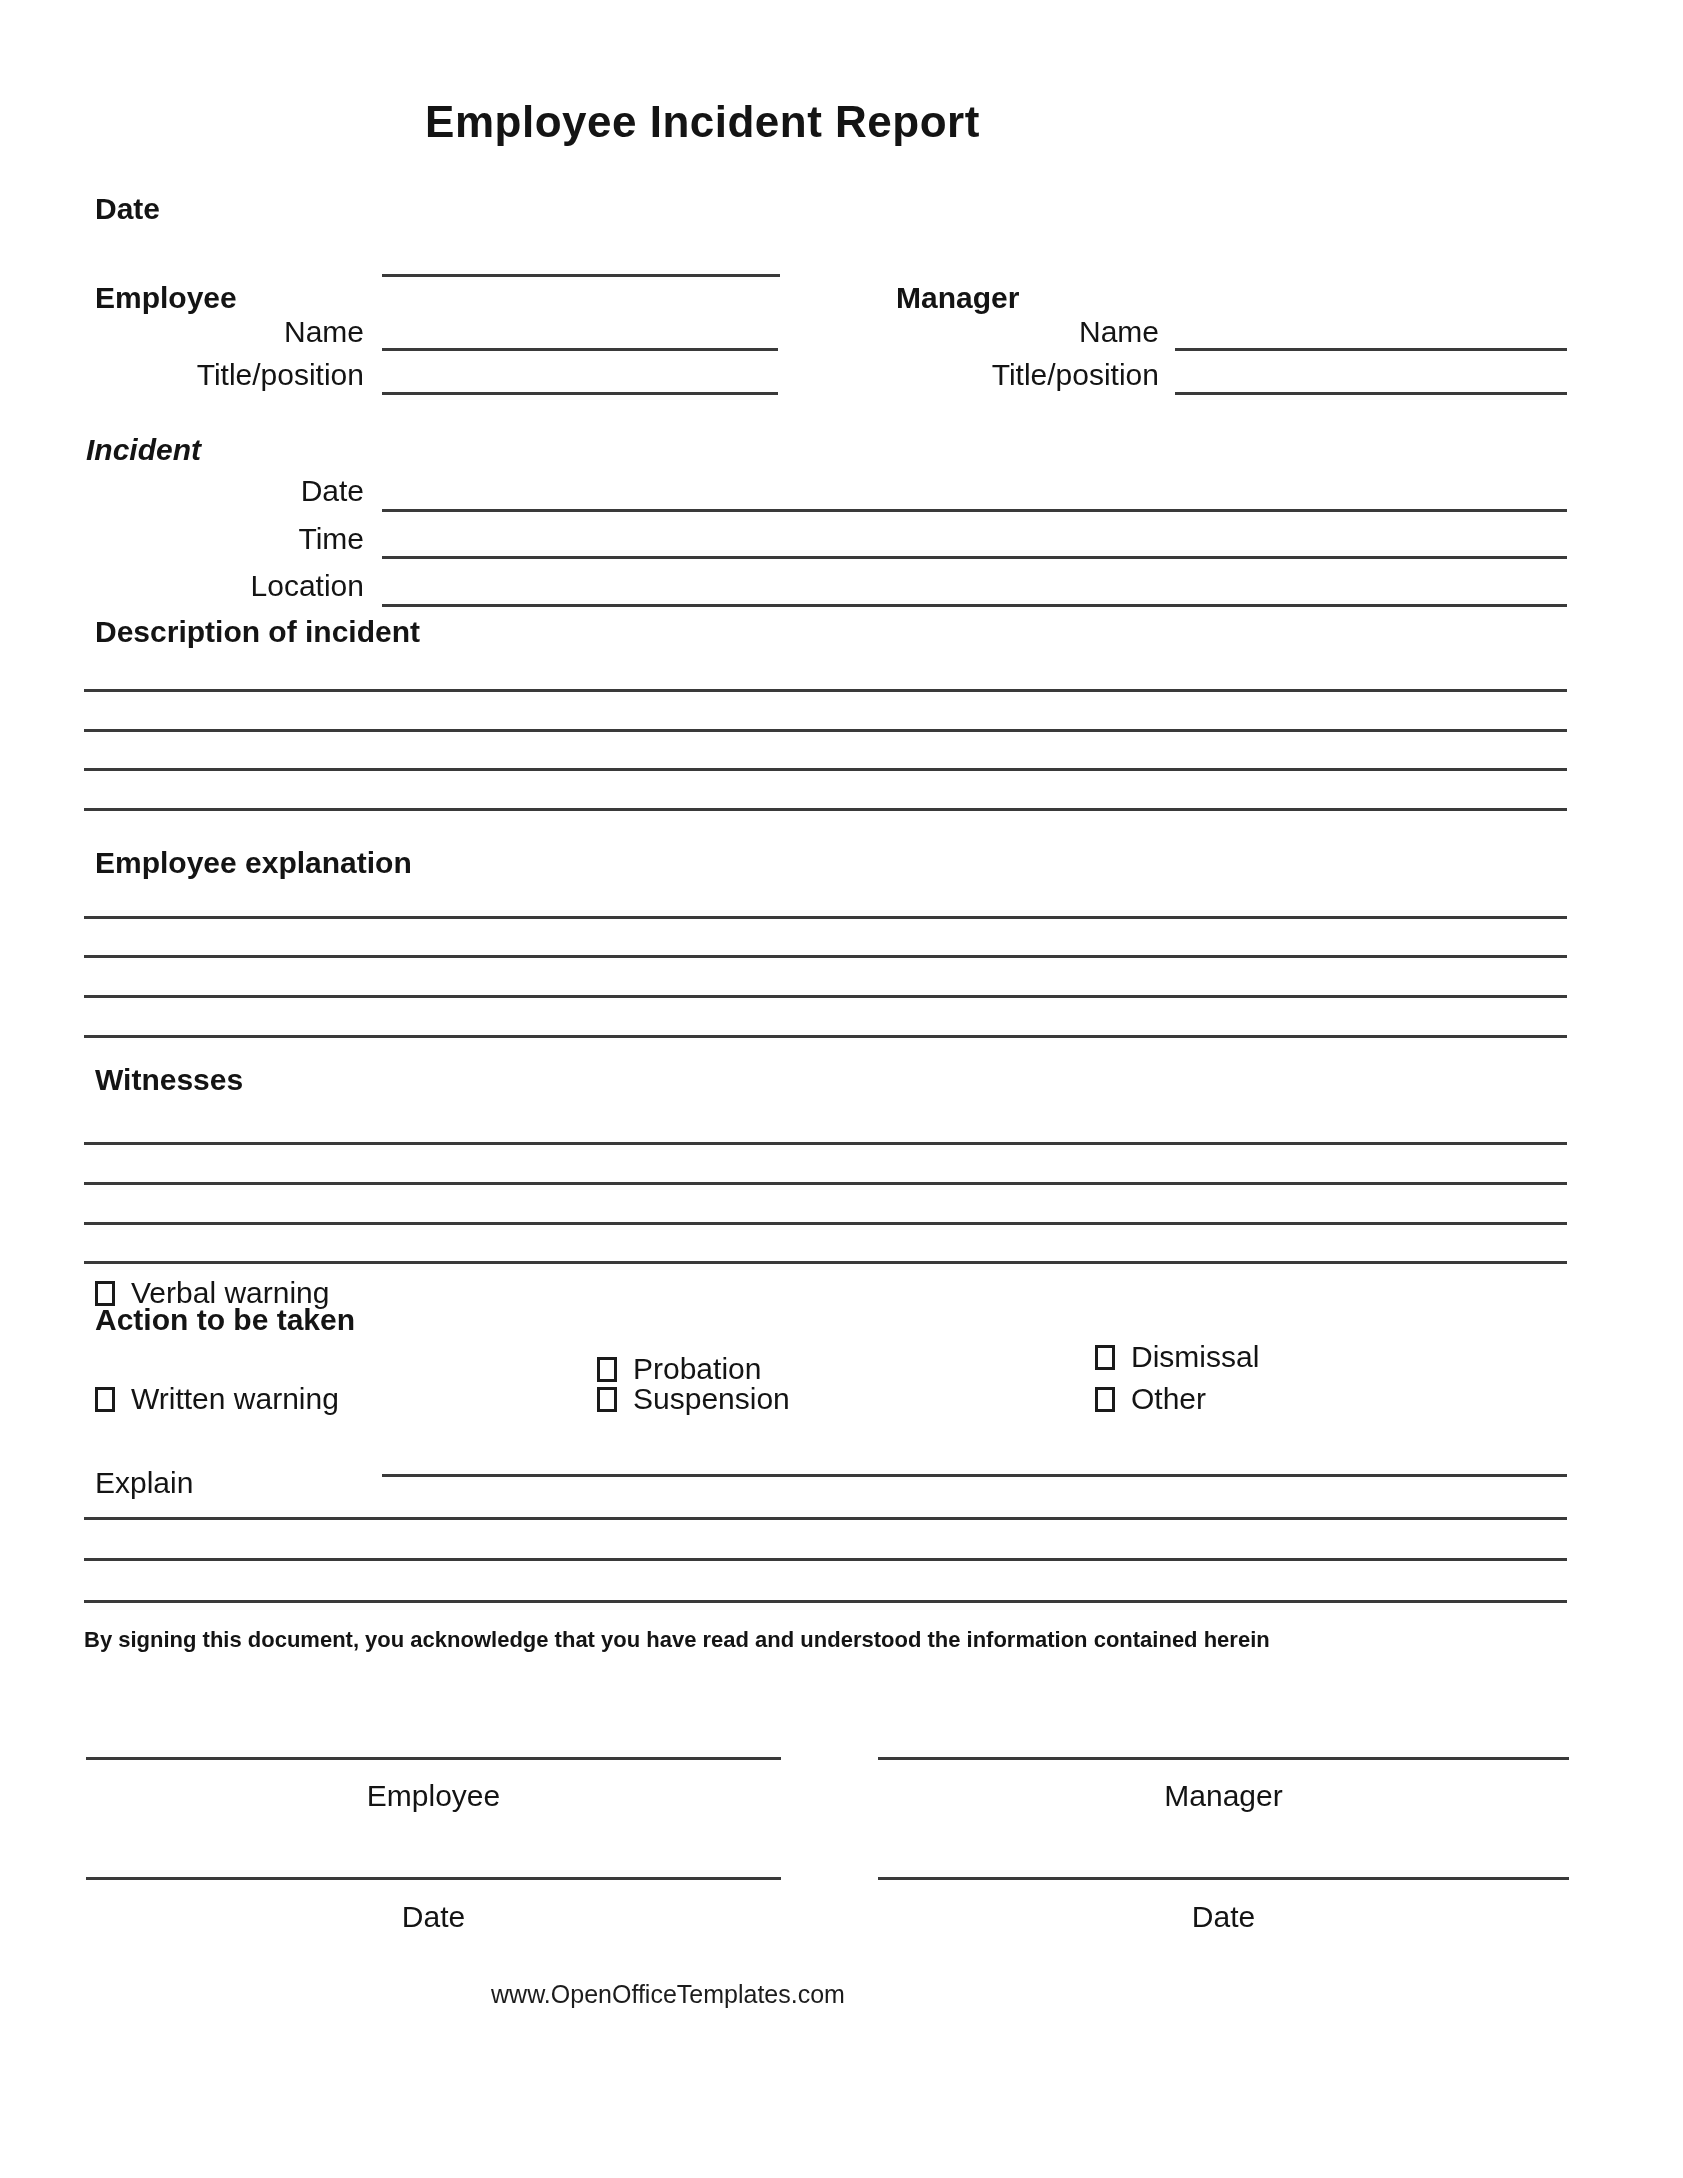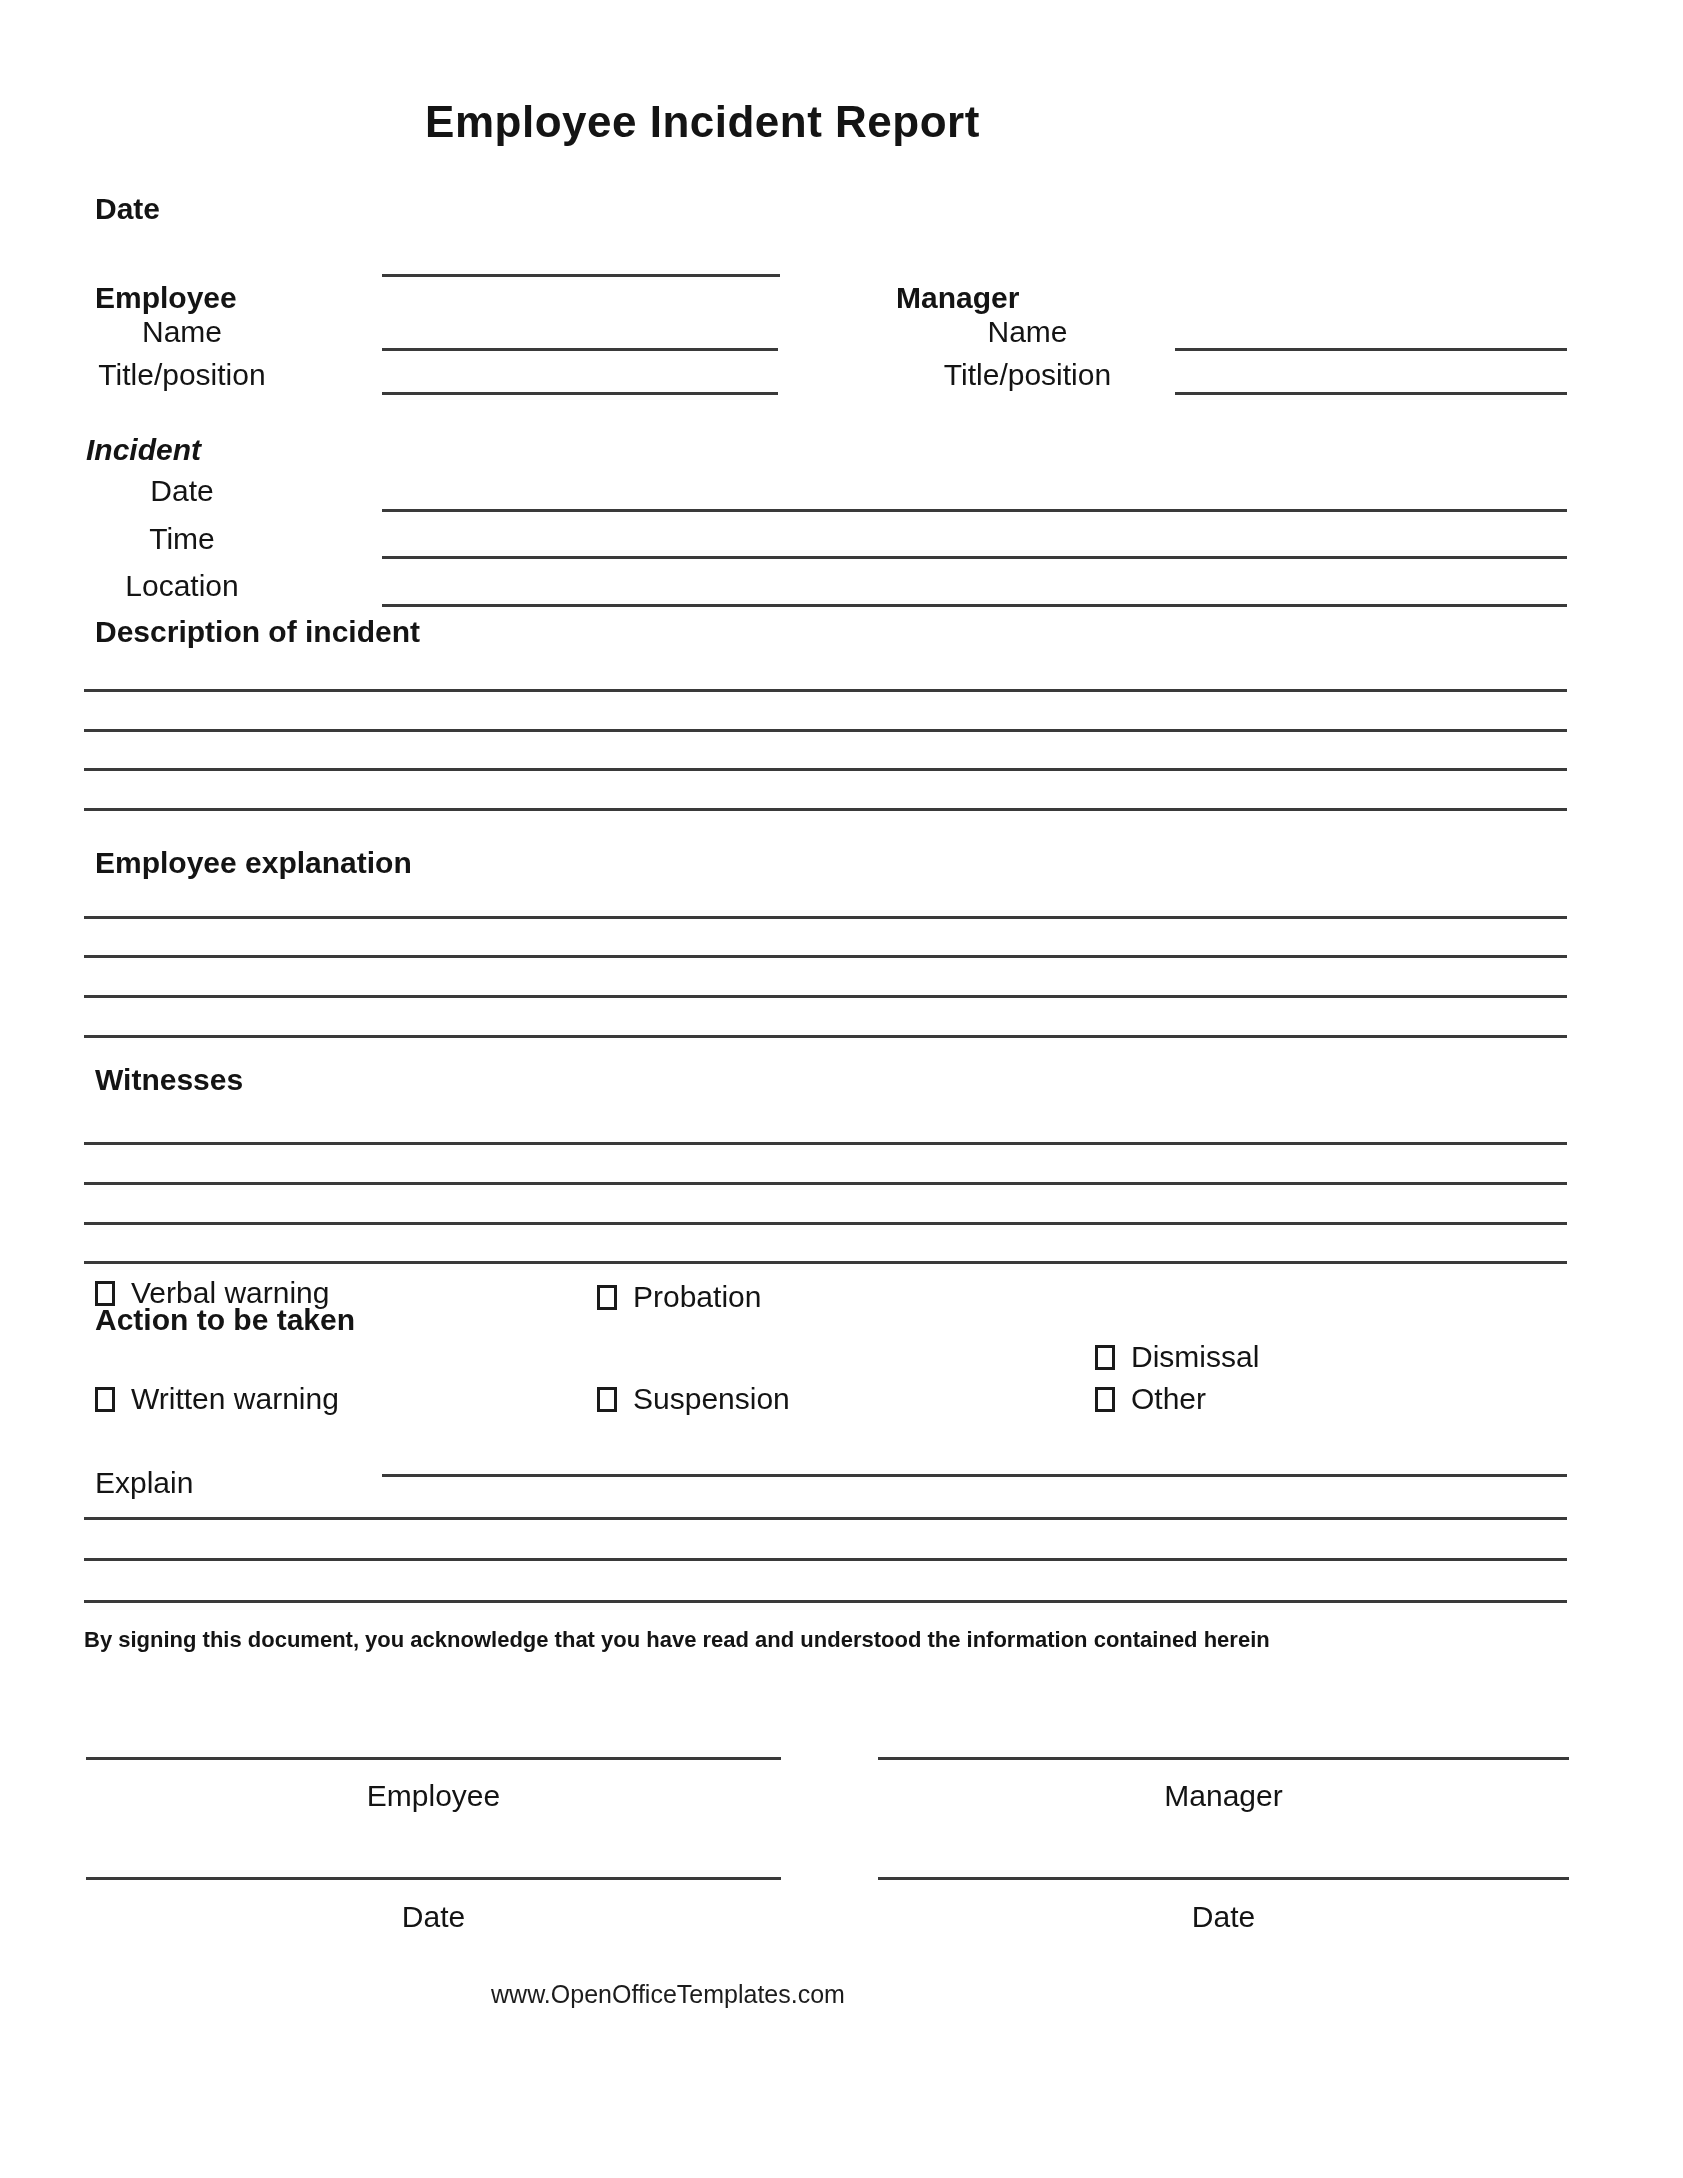--- a/index.html
+++ b/index.html
@@ -8,21 +8,21 @@
     width: 1683px; height: 2178px;
     position: relative;
     background: #ffffff;
     color: #141414;
     font-family: "Liberation Sans", "DejaVu Sans", sans-serif;
     overflow: hidden;
   }
   .abs  { position: absolute; }
   .bold { font-weight: 700; }
   .fs30 { font-size: 30px; line-height: 34px; }
-  .right { text-align: center; }
+  .right { text-align: right; }
   .center { text-align: center; }
 
   .title {
     top: 97px; left: 0; width: 1405px;
     text-align: center;
     font-size: 44px; font-weight: 700;
     letter-spacing: 0.5px;
   }
 
   
@@ -90,21 +90,21 @@
   <div class="rule" style="left:84px; top:1142px; width:1483px;"></div>
   <div class="rule" style="left:84px; top:1182px; width:1483px;"></div>
   <div class="rule" style="left:84px; top:1222px; width:1483px;"></div>
   <div class="rule" style="left:84px; top:1261px; width:1483px;"></div>
 
   <div class="abs fs30 bold" style="left:95px; top:1303px;">Action to be taken</div>
 
   <div class="abs fs30 chk-item" style="left:95px; top:1276px;">
     <span class="chk"></span><span>Verbal warning</span>
   </div>
-  <div class="abs fs30 chk-item" style="left:597px; top:1280px;">
+  <div class="abs fs30 chk-item" style="left:597px; top:1352px;">
     <span class="chk"></span><span>Probation</span>
   </div>
   <div class="abs fs30 chk-item" style="left:1095px; top:1340px;">
     <span class="chk"></span><span>Dismissal</span>
   </div>
   <div class="abs fs30 chk-item" style="left:95px; top:1382px;">
     <span class="chk"></span><span>Written warning</span>
   </div>
   <div class="abs fs30 chk-item" style="left:597px; top:1382px;">
     <span class="chk"></span><span>Suspension</span>

